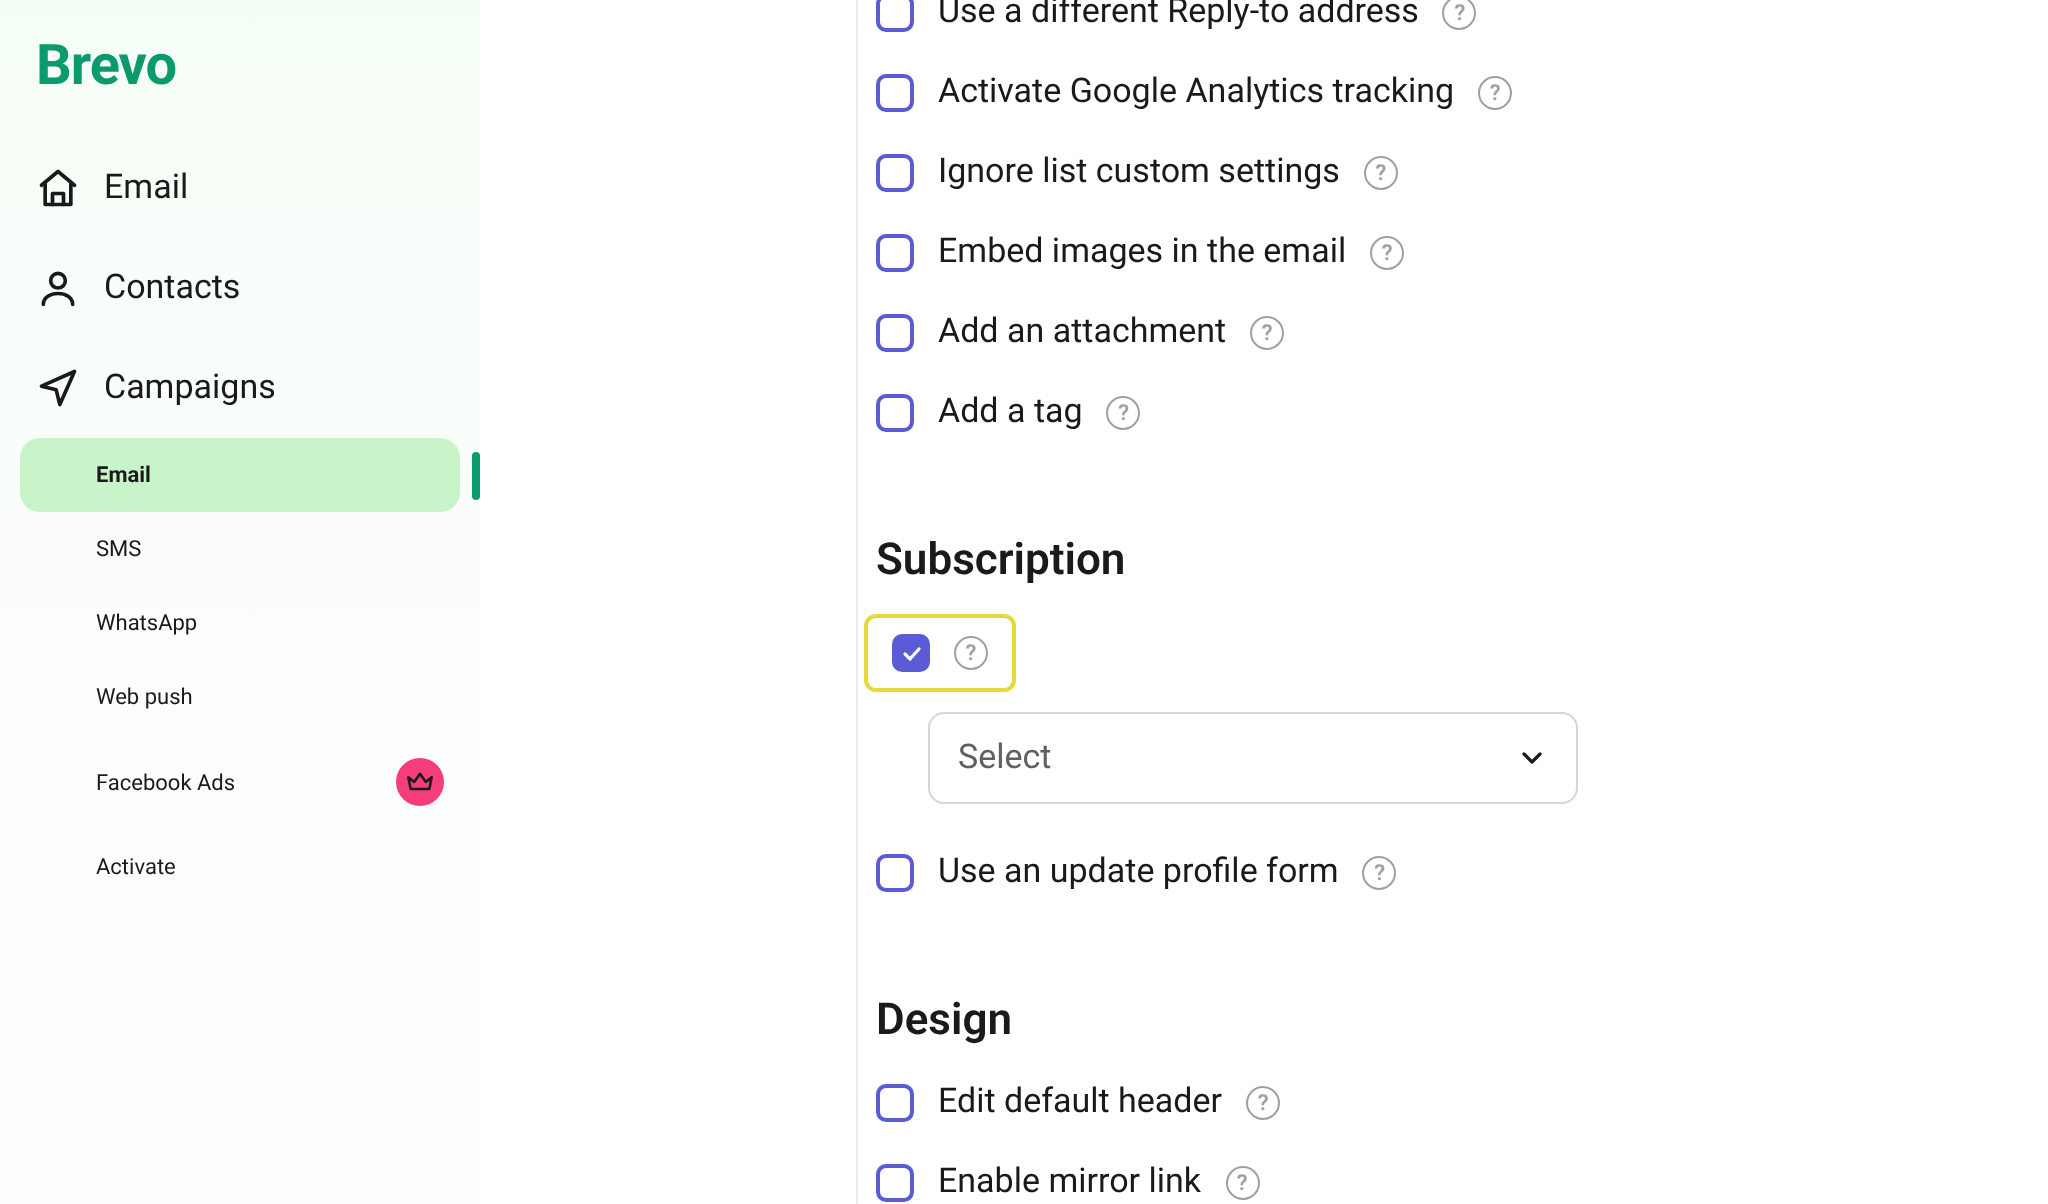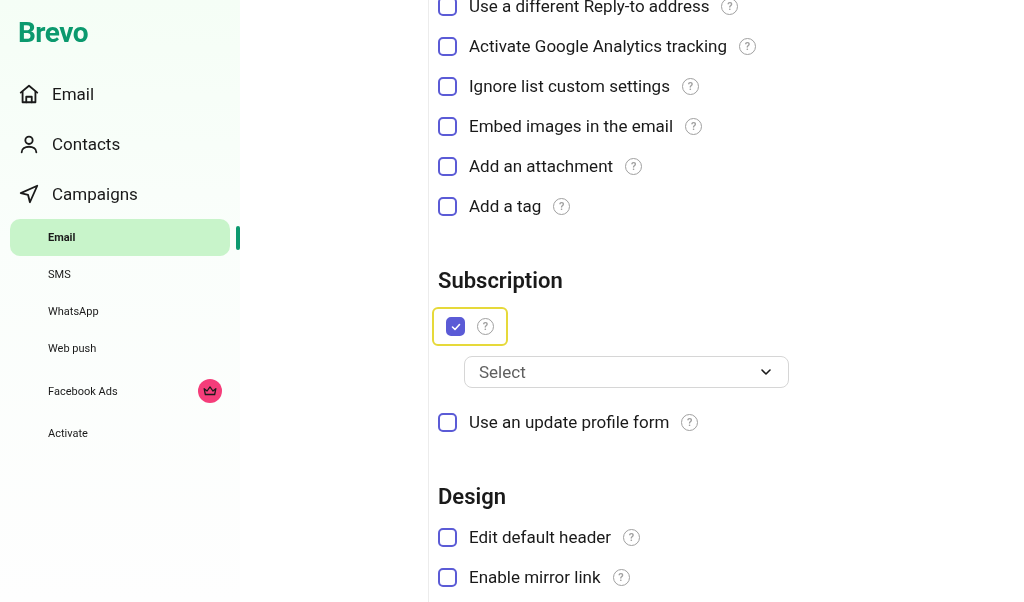--- a/index.html
+++ b/index.html
@@ -160,21 +160,21 @@
       border: 2px solid #e6d93a;
       border-radius: 6px;
       padding: 4px 6px 4px 6px;
       margin: 6px 0 0 18px;
       display: inline-block;
     }
 
     .select-box {
       margin: 10px 0 6px 50px;
       width: 325px;
-      height: 32px;
+      height: 46px;
       border: 1px solid #d6d6d6;
       border-radius: 8px;
       display: flex;
       align-items: center;
       justify-content: space-between;
       padding: 0 14px;
       font-size: 17px;
       color: #606060;
       cursor: pointer;
     }

